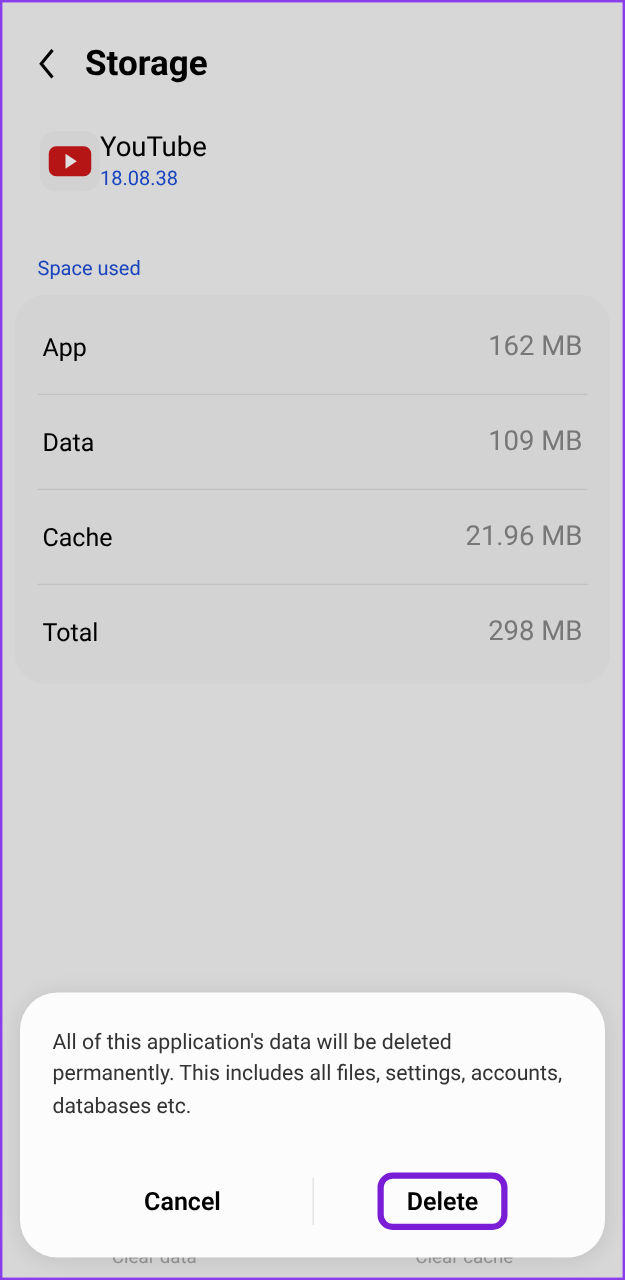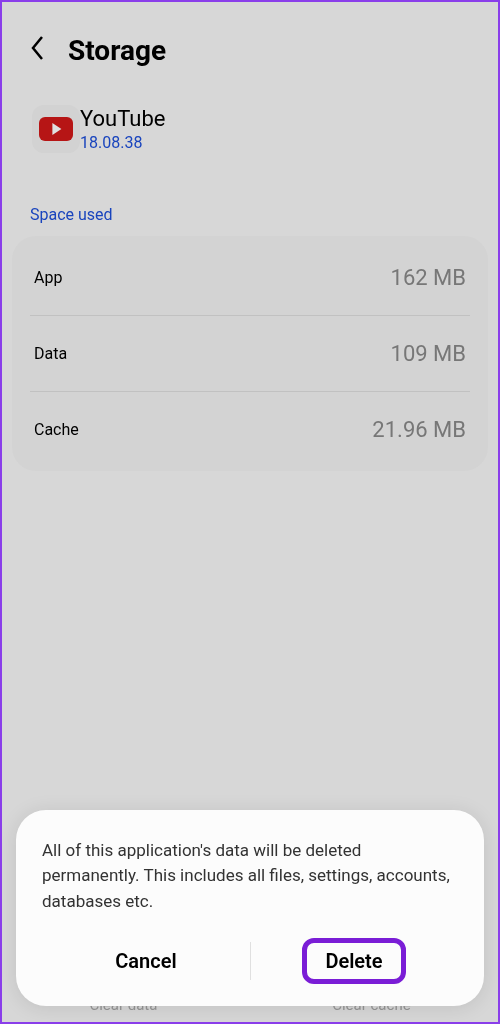--- a/index.html
+++ b/index.html
@@ -22,21 +22,21 @@
       background: rgba(0,0,0,0.12);
       z-index: 5;
     }
     .screen {
       width: 100%;
       height: 100%;
       padding: 24px 0 0 0;
     }
     .header {
       display: flex;
-      align-items: flex-start;
+      align-items: center;
       padding: 8px 22px 30px 28px;
       gap: 22px;
     }
     .back-icon {
       width: 16px;
       height: 28px;
       display: flex;
       align-items: center;
     }
     .back-icon svg {
@@ -109,21 +109,21 @@
       display: flex;
       justify-content: space-between;
       align-items: center;
       padding: 25px 4px;
       border-bottom: 1px solid #dcdcdc;
     }
     .storage-row:last-child {
       border-bottom: none;
     }
     .storage-label {
-      font-size: 16px;
+      font-size: 20px;
       color: #000;
     }
     .storage-value {
       font-size: 22px;
       color: #888;
     }
     .dialog {
       position: absolute;
       left: 14px;
       right: 14px;
@@ -131,21 +131,21 @@
       background: #fcfcfc;
       border-radius: 30px;
       padding: 28px 26px 22px 26px;
       z-index: 10;
       box-shadow: 0 2px 20px rgba(0,0,0,0.1);
     }
     .dialog-text {
       font-size: 17px;
       line-height: 1.5;
       color: #333;
-      margin-bottom: 24px;
+      margin-bottom: 40px;
     }
     .dialog-buttons {
       display: flex;
       justify-content: flex-start;
       align-items: center;
       position: relative;
     }
     .dialog-buttons::before {
       content: '';
       position: absolute;
@@ -215,20 +215,24 @@
       <div class="storage-value">162 MB</div>
     </div>
     <div class="storage-row">
       <div class="storage-label">Data</div>
       <div class="storage-value">109 MB</div>
     </div>
     <div class="storage-row">
       <div class="storage-label">Cache</div>
       <div class="storage-value">21.96 MB</div>
     </div>
+    <div class="storage-row">
+      <div class="storage-label">Total</div>
+      <div class="storage-value">298 MB</div>
+    </div>
   </div>
 </div>
 
 <div class="bottom-buttons-hint">
   <span>Clear data</span>
   <span>Clear cache</span>
 </div>
 
 <div class="overlay"></div>
 

